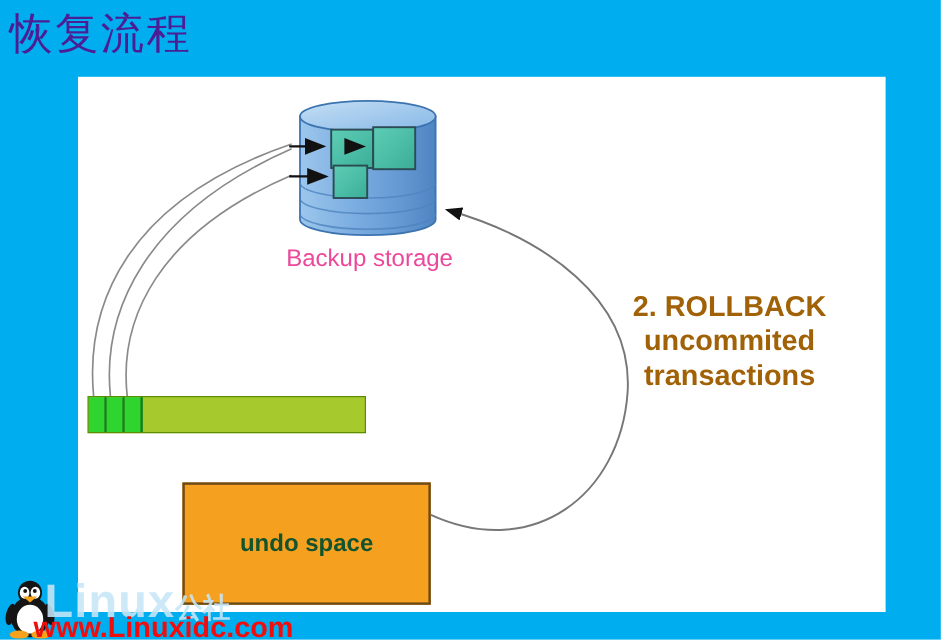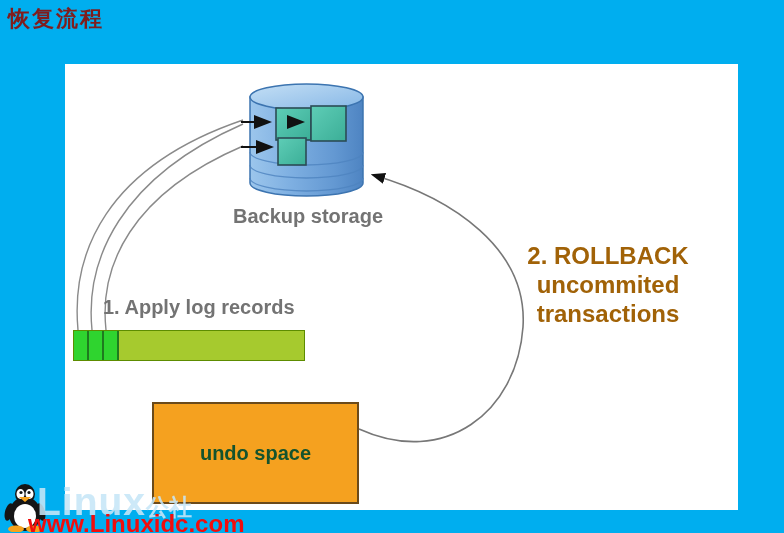--- a/index.html
+++ b/index.html
@@ -3,29 +3,29 @@
 <meta charset="utf-8">
 <style>
   html,body{margin:0;padding:0;}
   body{
     width:784px;height:533px;position:relative;overflow:hidden;
     background:#00AEEF;
     font-family:"Liberation Sans", sans-serif;
   }
   .page-title{
     position:absolute;left:8px;top:4px;
-    font-size:22px;font-weight:bold;color:#7f1d1d;
+    font-size:36px;font-weight:normal;color:#4c1d95;
     letter-spacing:2px;
   }
   .canvas{
     position:absolute;left:65px;top:64px;width:673px;height:446px;
     background:#ffffff;
   }
   .canvas .label{
-    position:absolute;color:#737373;font-weight:bold;white-space:nowrap;
+    position:absolute;color:#ec4899;font-weight:normal;white-space:nowrap;
   }
   .backup-label{left:160px;top:141px;width:166px;text-align:center;font-size:20px;}
   .apply-label{left:38px;top:232px;font-size:20px;}
   .xtra-label{left:245px;top:272px;font-size:20px;}
   .rollback-label{
     position:absolute;left:415px;top:177px;width:256px;text-align:center;
     color:#a16207;font-weight:bold;font-size:24px;line-height:29px;
   }
   
   .log-bar{
@@ -116,21 +116,20 @@
     <g stroke="#111111" stroke-width="2">
       <line x1="176" y1="58" x2="204" y2="58" marker-end="url(#ah)"></line>
       <line x1="224" y1="58" x2="237" y2="58" stroke-dasharray="4,3" marker-end="url(#ah)"></line>
       <line x1="176" y1="83" x2="206" y2="83" marker-end="url(#ah)"></line>
     </g>
 
     <path d="M294,365 C380,404 452,348 458,263 C463,185 388,134 308,111" fill="none" stroke="#777777" stroke-width="1.6" marker-end="url(#ah)"></path>
   </svg>
 
   <div class="label backup-label">Backup storage</div>
-  <div class="label apply-label">1. Apply log records</div>
   <div class="rollback-label">
     <div>2. ROLLBACK</div>
     <div>uncommited transactions</div>
   </div>
 </div>
 
 <svg class="penguin" width="44" height="50" viewBox="0 0 44 50">
   <ellipse cx="22" cy="32" rx="16" ry="17" fill="#151515"></ellipse>
   <circle cx="22" cy="12" r="10" fill="#151515"></circle>
   <ellipse cx="6" cy="30" rx="4" ry="9" fill="#151515" transform="rotate(14 6 30)"></ellipse>

